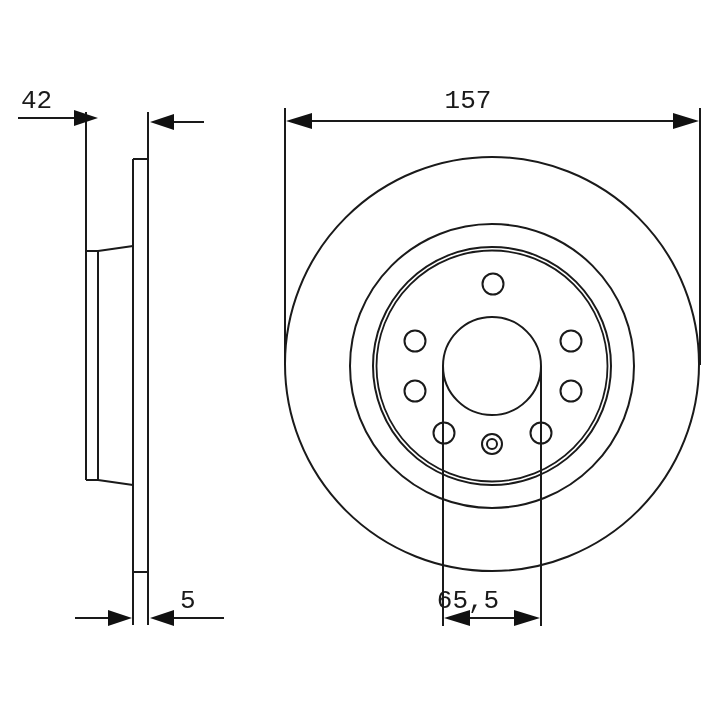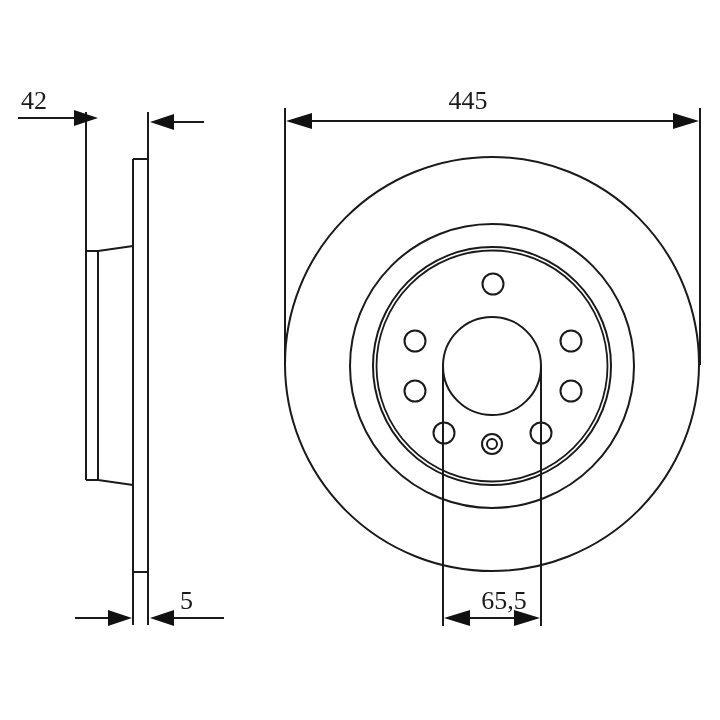--- a/index.html
+++ b/index.html
@@ -16,31 +16,31 @@
     }
     #drawing {
       position: absolute;
       left: 0;
       top: 0;
       width: 720px;
       height: 720px;
     }
     .dim-label {
       position: absolute;
-      font-family: Liberation Serif, serif;
+      font-family: Liberation Mono, monospace;
       font-size: 26px;
       color: #1a1a1a;
       line-height: 1;
       white-space: nowrap;
       text-align: right;
     }
     #label-hub-height { left: 21px; top: 88px; }
     #label-diameter { left: 468px; top: 88px; transform: translateX(-50%); }
     #label-thickness { left: 180px; top: 588px; }
-    #label-centering { left: 504px; top: 588px; transform: translateX(-50%); }
+    #label-centering { left: 468px; top: 588px; transform: translateX(-50%); }
     svg .ln { stroke: #1a1a1a; stroke-width: 2; fill: none; }
     svg .ln-thin { stroke: #1a1a1a; stroke-width: 1.8; fill: none; }
     svg .arrow { fill: #111111; stroke: none; }
   </style>
 </head>
 <body>
 
 <svg id="drawing" viewBox="0 0 720 720" xmlns="http://www.w3.org/2000/svg">
 
   <g>
@@ -109,15 +109,15 @@
 
     <g>
       <line class="ln" x1="455" y1="618" x2="530" y2="618"></line>
       <polygon class="arrow" points="444,618 470,610 470,626"></polygon>
       <polygon class="arrow" points="540,618 514,610 514,626"></polygon>
     </g>
   </g>
 </svg>
 
 <span class="dim-label" id="label-hub-height">42</span>
-<span class="dim-label" id="label-diameter">445</span>
+<span class="dim-label" id="label-diameter">157</span>
 <span class="dim-label" id="label-thickness">5</span>
 <span class="dim-label" id="label-centering">65,5</span>
 
 </body></html>

